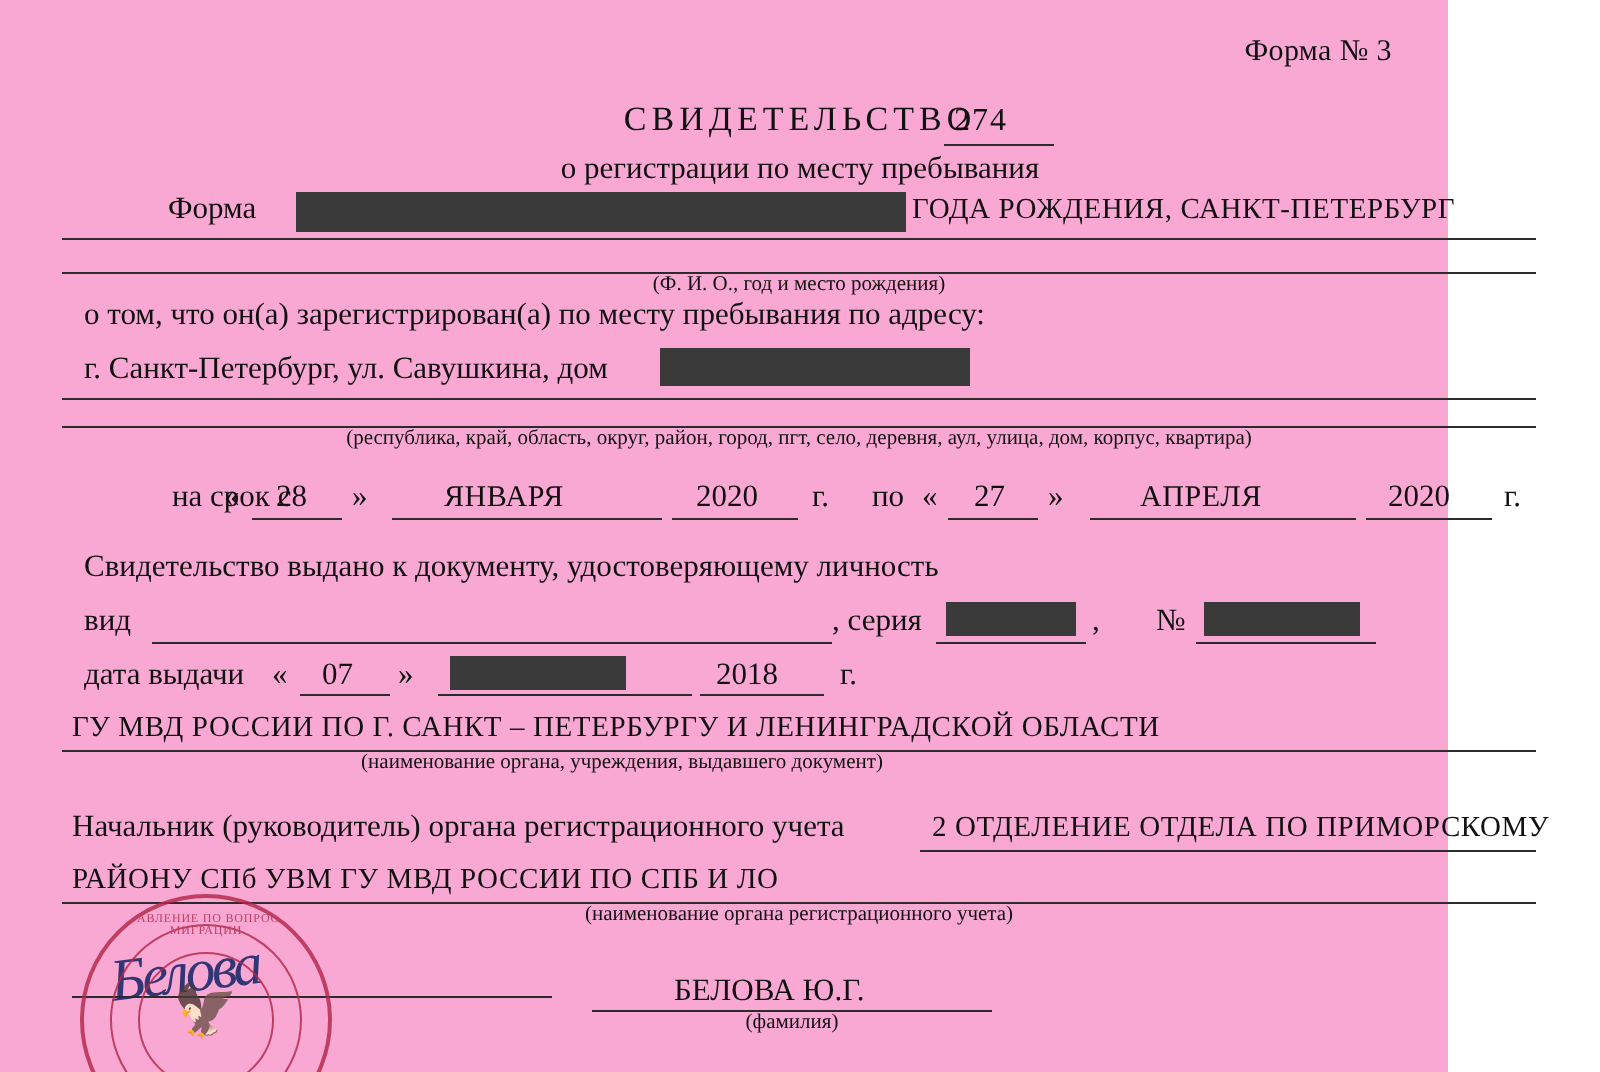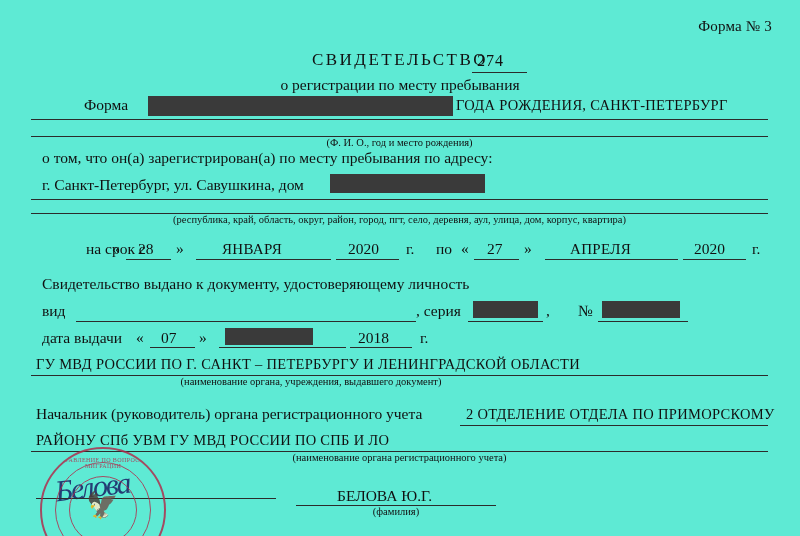--- a/index.html
+++ b/index.html
@@ -9,23 +9,23 @@
   body {
     width: 800px;
     height: 536px;
     background: #ffffff;
     font-family: "Liberation Serif", serif;
     color: #111;
     overflow: hidden;
   }
   .page {
     position: relative;
-    width: 800px;
+    width: 724px;
     height: 536px;
-    background: #5eead4;
+    background: #f9a8d4;
   }
   .form-no {
     position: absolute;
     top: 18px;
     right: 28px;
     font-size: 15px;
     letter-spacing: 0.2px;
   }
   .title {
     position: absolute;

